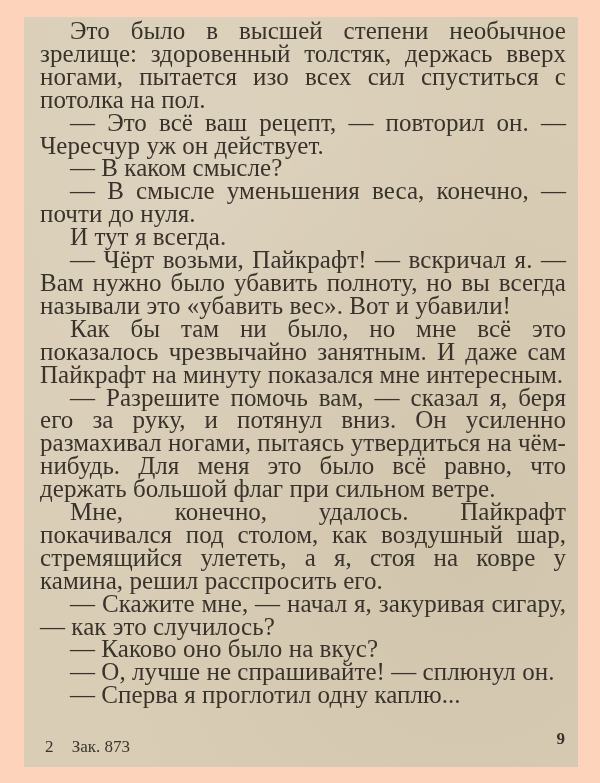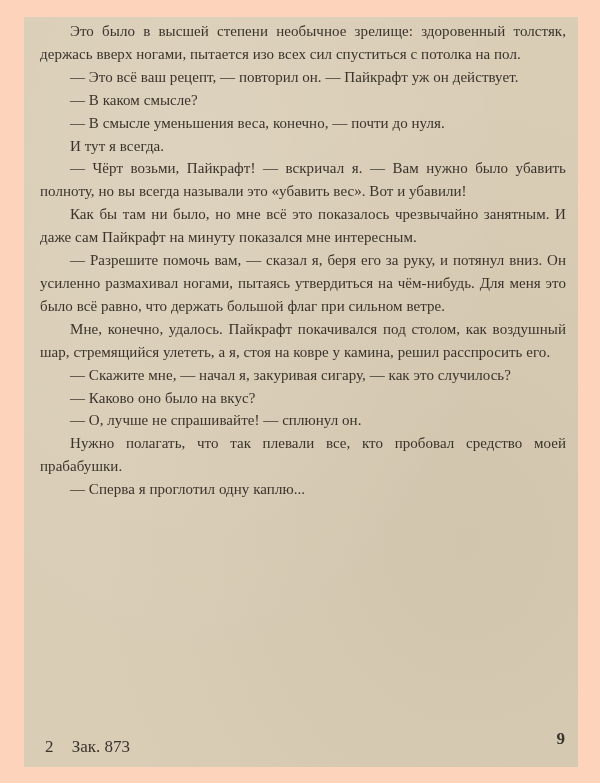--- a/index.html
+++ b/index.html
@@ -20,21 +20,21 @@
       background-image:
         radial-gradient(ellipse at 30% 20%, rgba(255,255,255,0.10), transparent 60%),
         radial-gradient(ellipse at 80% 70%, rgba(120,100,70,0.08), transparent 60%);
     }
     .text {
       position: absolute;
       left: 16px;
       top: 3px;
       width: 526px;
       font-family: "Liberation Serif", serif;
-      font-size: 15px;
+      font-size: 25px;
       line-height: 22.9px;
       color: #3a332c;
       text-align: justify;
       letter-spacing: 0.05px;
     }
     .p {
       margin: 0;
       text-indent: 30px;
       text-align-last: left;
     }
@@ -61,32 +61,31 @@
       font-weight: bold;
       font-size: 17px;
     }
   </style>
 </head>
 <body>
 
 <div class="page">
   <div class="text">
     <p class="p">Это было в высшей степени необычное зрелище: здоровенный толстяк, держась вверх ногами, пытается изо всех сил спуститься с потолка на пол.</p>
-    <p class="p">— Это всё ваш рецепт, — повторил он. — Пайкрафт уж он действует.</p>
+    <p class="p">— Это всё ваш рецепт, — повторил он. — Чересчур уж он действует.</p>
     <p class="p">— В каком смысле?</p>
     <p class="p">— В смысле уменьшения веса, конечно, — почти до нуля.</p>
     <p class="p">И тут я всегда.</p>
     <p class="p">— Чёрт возьми, Пайкрафт! — вскричал я. — Вам нужно было убавить полноту, но вы всегда называли это «убавить вес». Вот и убавили!</p>
     <p class="p">Как бы там ни было, но мне всё это показалось чрезвычайно занятным. И даже сам Пайкрафт на минуту показался мне интересным.</p>
     <p class="p">— Разрешите помочь вам, — сказал я, беря его за руку, и потянул вниз. Он усиленно размахивал ногами, пытаясь утвердиться на чём-нибудь. Для меня это было всё равно, что держать большой флаг при сильном ветре.</p>
     <p class="p">Мне, конечно, удалось. Пайкрафт покачивался под столом, как воздушный шар, стремящийся улететь, а я, стоя на ковре у камина, решил расспросить его.</p>
     <p class="p">— Скажите мне, — начал я, закуривая сигару, — как это случилось?</p>
     <p class="p">— Каково оно было на вкус?</p>
     <p class="p">— О, лучше не спрашивайте! — сплюнул он.</p>
-    <p class="p">Нужно полагать, что так плевали все, кто пробовал средство моей прабабушки.</p>
     <p class="p">— Сперва я проглотил одну каплю...</p>
   </div>
 
   <div class="footer">
     <div class="sig">
       <span class="num">2</span>
       <span>Зак. 873</span>
     </div>
     <div class="page-num">9</div>
   </div>

